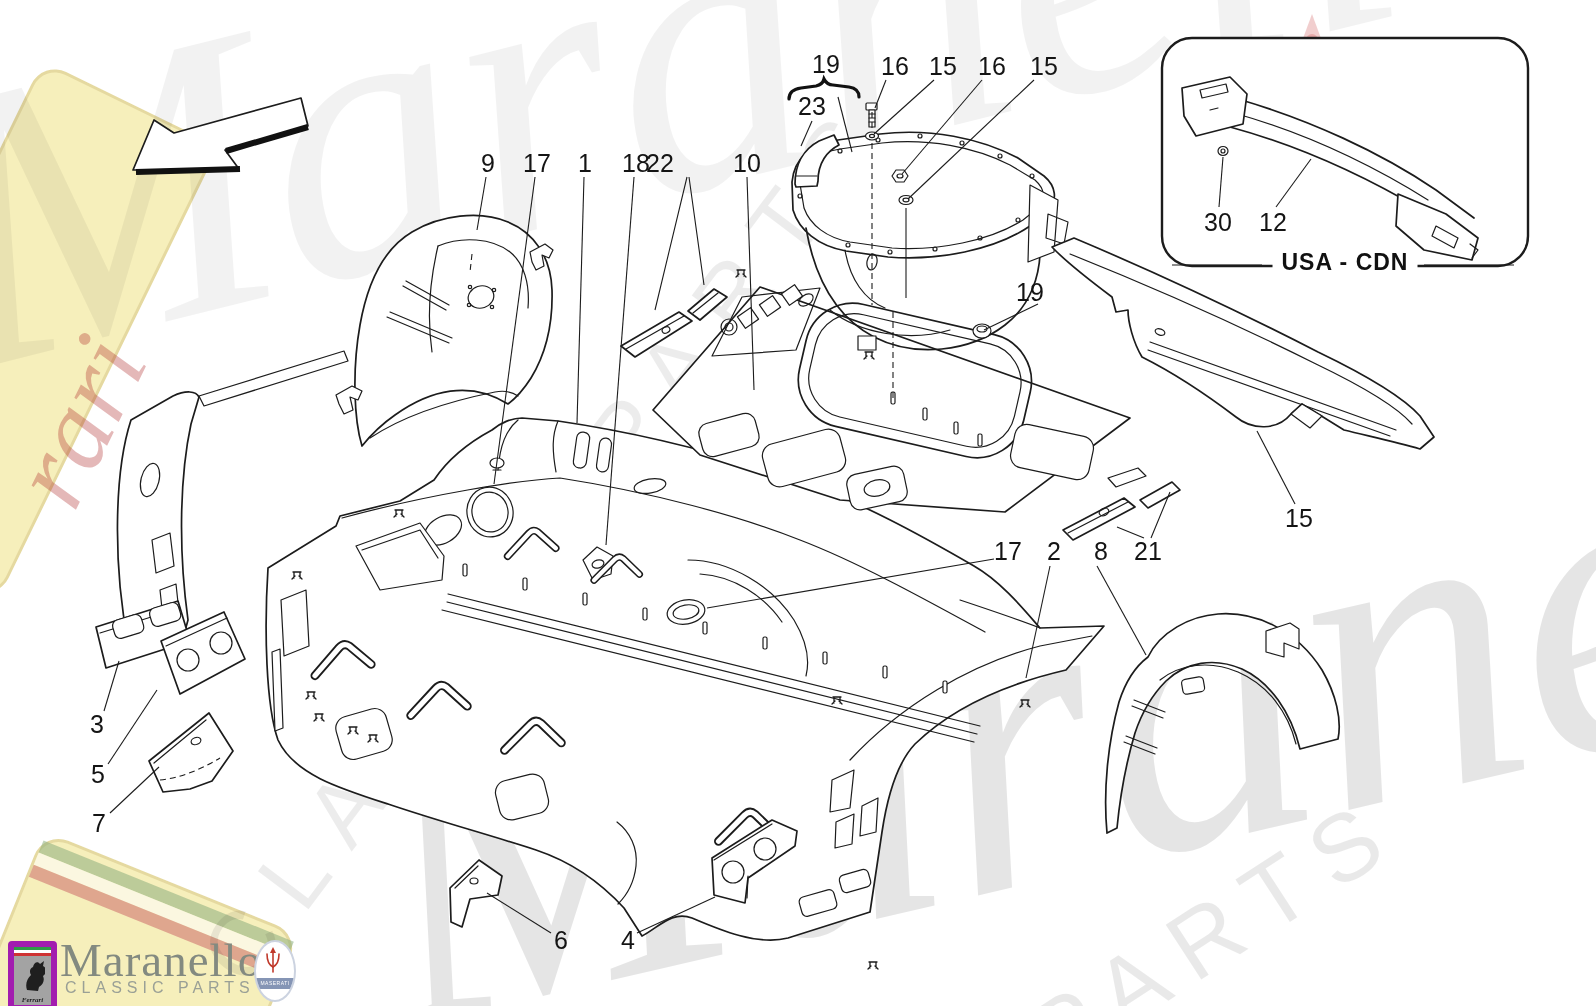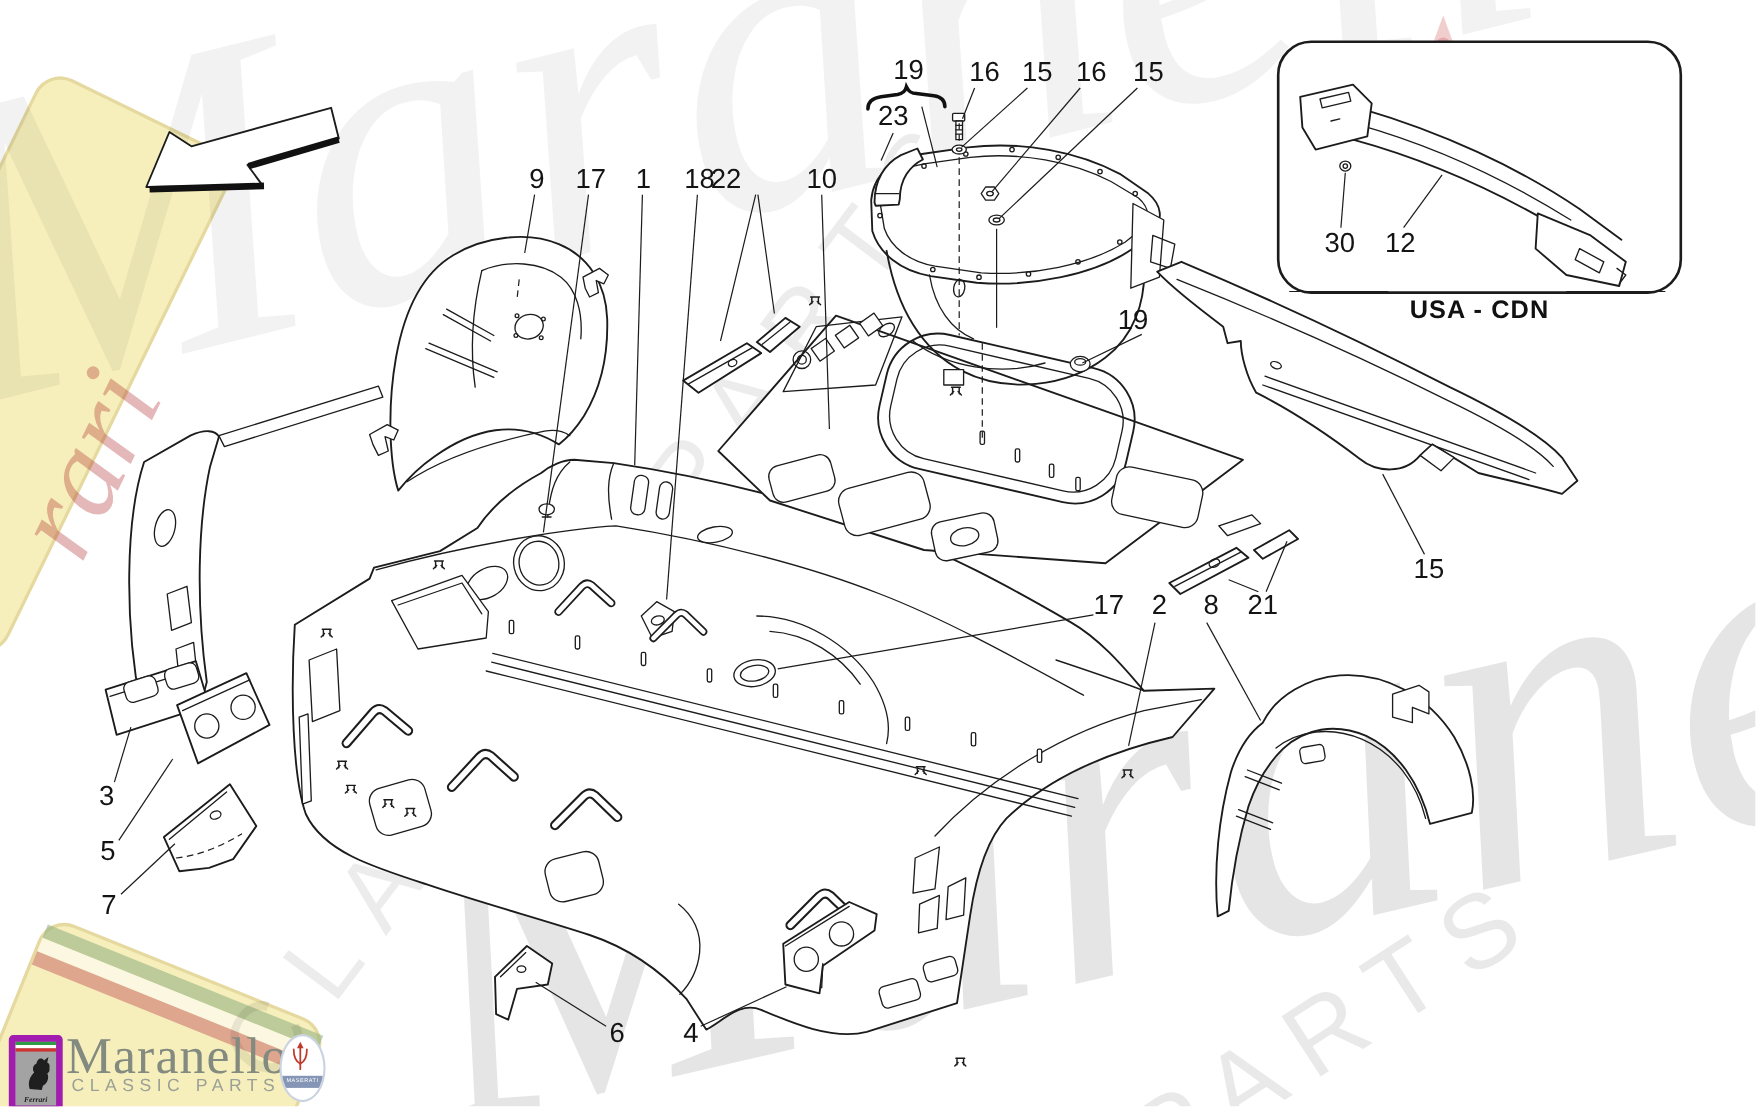--- a/index.html
+++ b/index.html
@@ -403,21 +403,21 @@
   <span class="callout" style="left:1008px;top:551px">17</span>
   <span class="callout" style="left:1054px;top:551px">2</span>
   <span class="callout" style="left:1101px;top:551px">8</span>
   <span class="callout" style="left:1148px;top:551px">21</span>
   <span class="callout" style="left:97px;top:724px">3</span>
   <span class="callout" style="left:98px;top:774px">5</span>
   <span class="callout" style="left:99px;top:823px">7</span>
   <span class="callout" style="left:561px;top:940px">6</span>
   <span class="callout" style="left:628px;top:940px">4</span>
 
-  <span class="inset-caption" style="left:1345px;top:282px">USA - CDN</span>
+  <span class="inset-caption" style="left:1345px;top:262px">USA - CDN</span>
 
   <div id="logo">
     <div class="f-shield">
       <div class="f-stripes">
           <span style="background:#2e9b47"></span>
           <span style="background:#fff"></span>
           <span style="background:#cf3333"></span>
         </div>
       <svg width="26" height="34" style="position:absolute;left:5px;top:11px">
         <path d="M8,32 C6,26 8,21 12,17 C10,14 11,10 14,9 C15,4 19,3 21,6 L25,3 L24,8 C28,10 28,15 24,18 C26,22 24,27 20,29 L19,33 Z" fill="#1f1f1f"></path>

